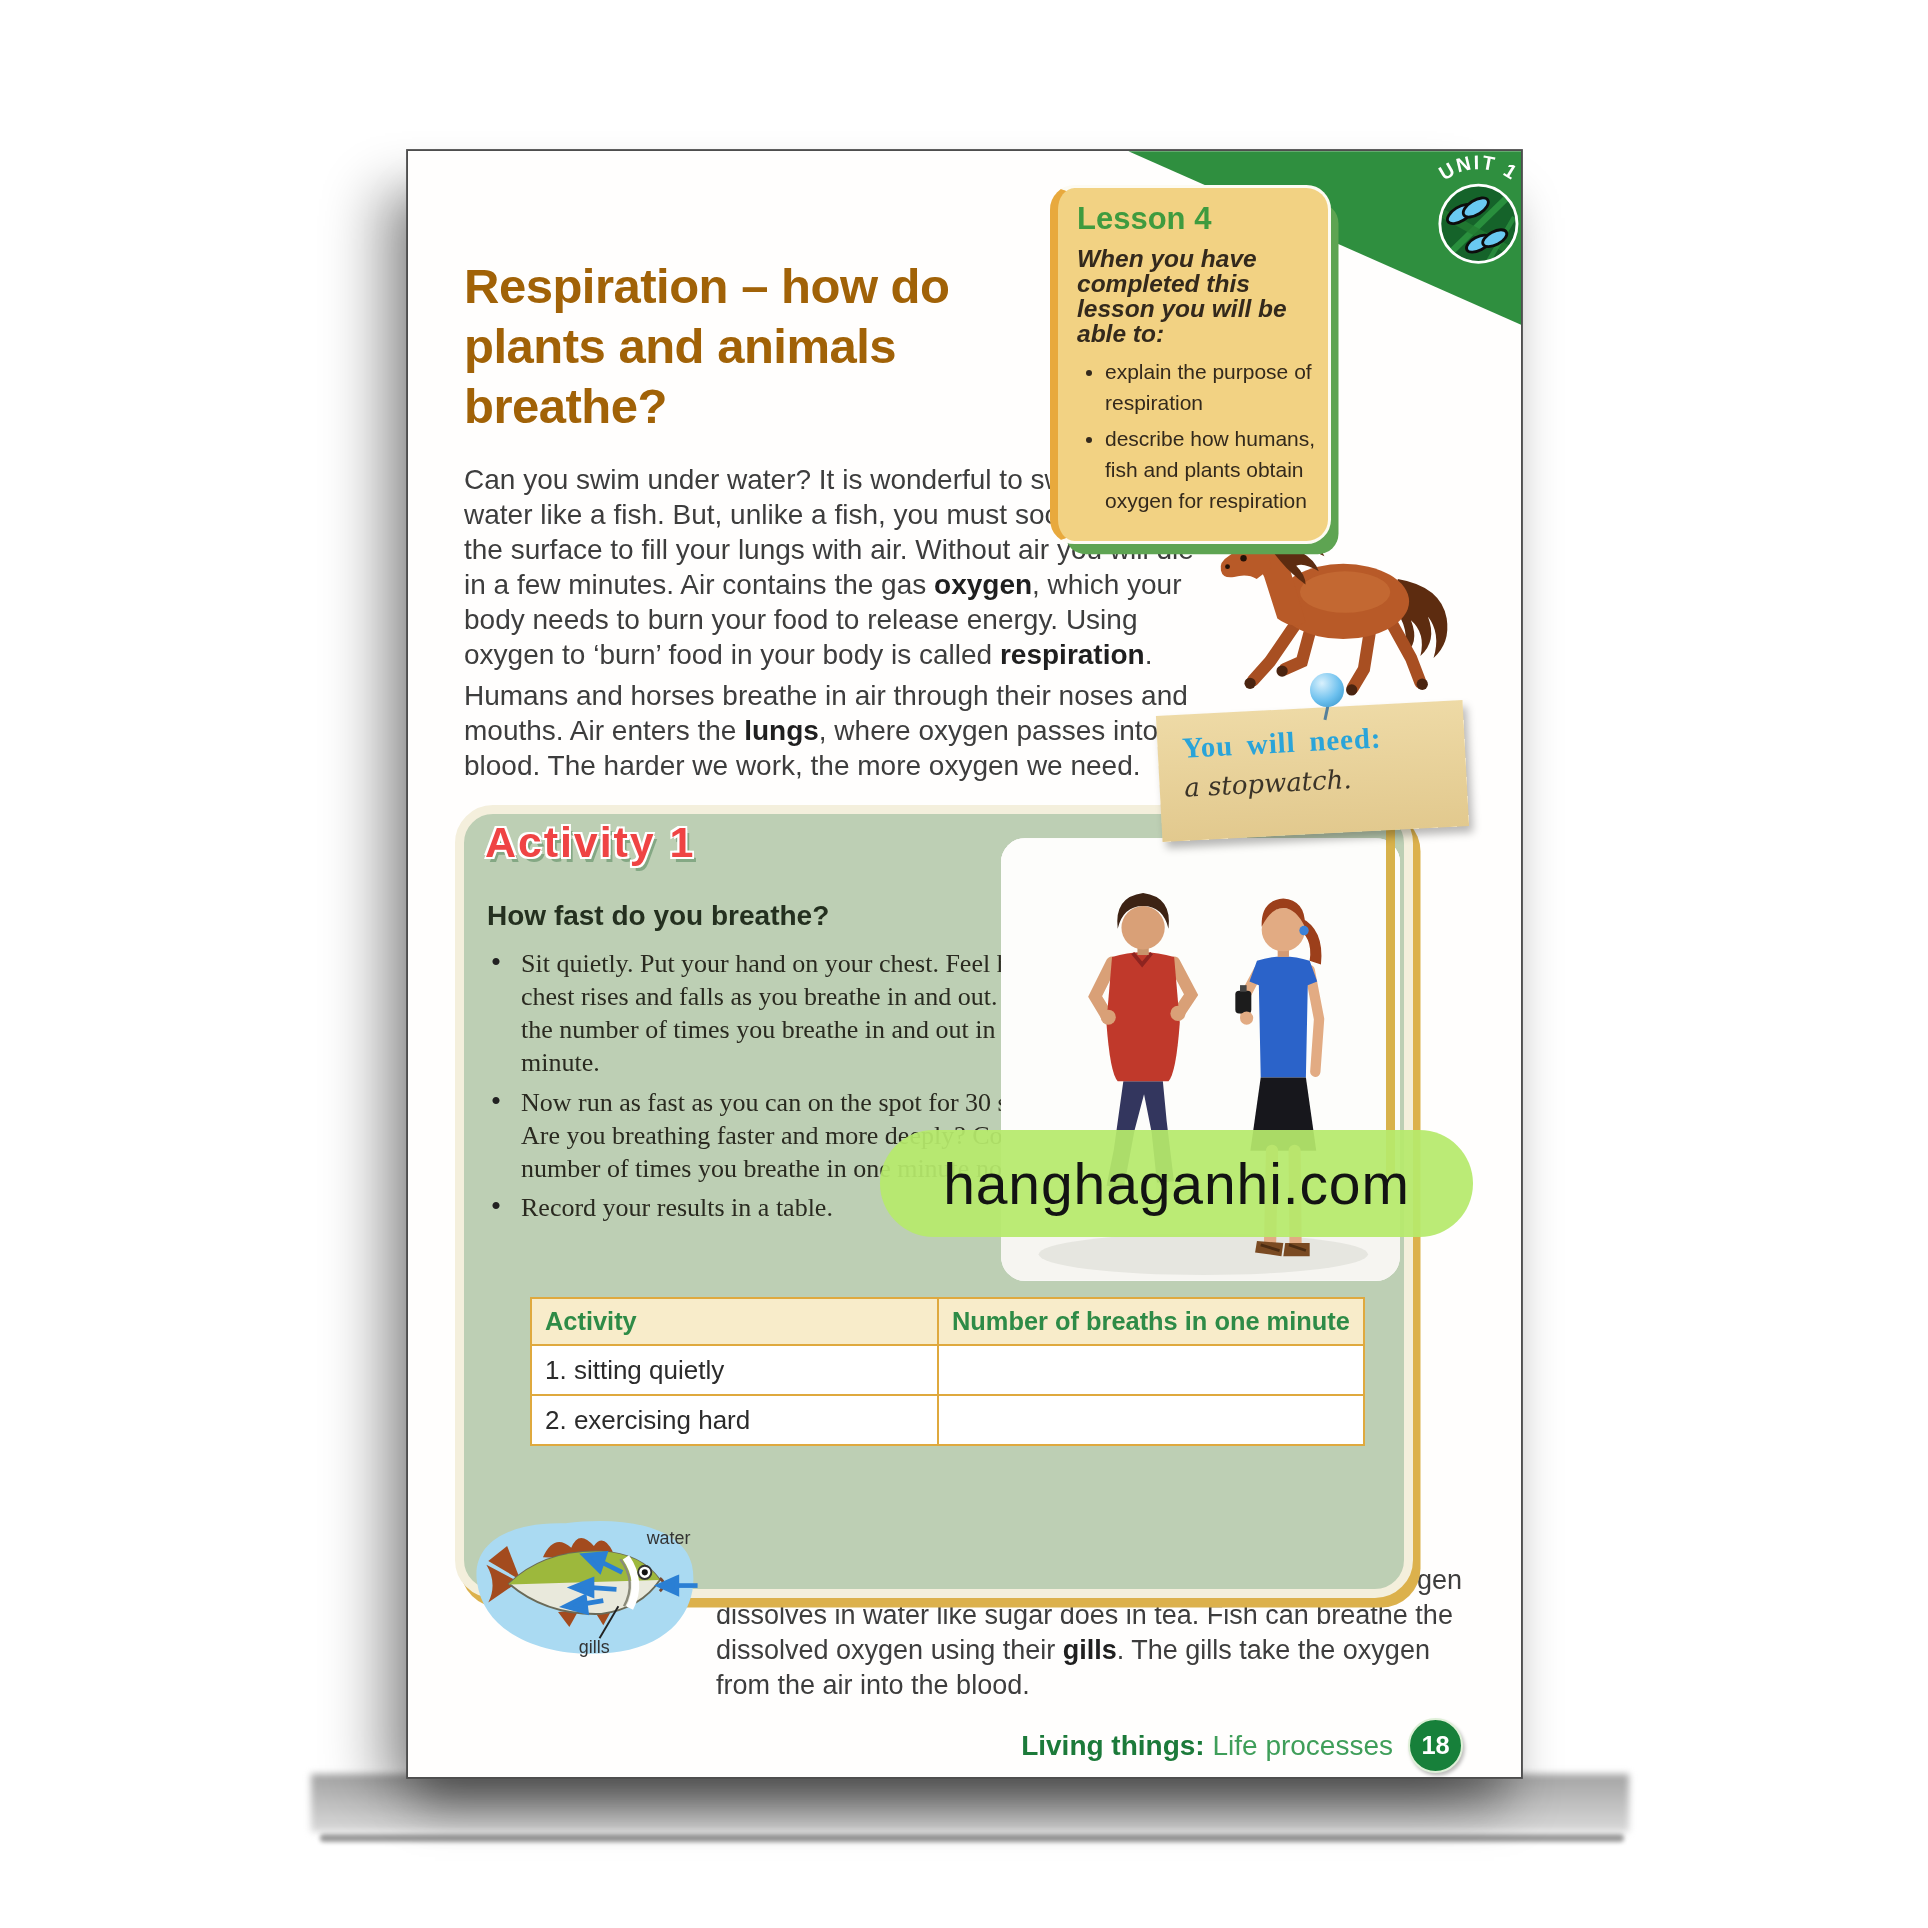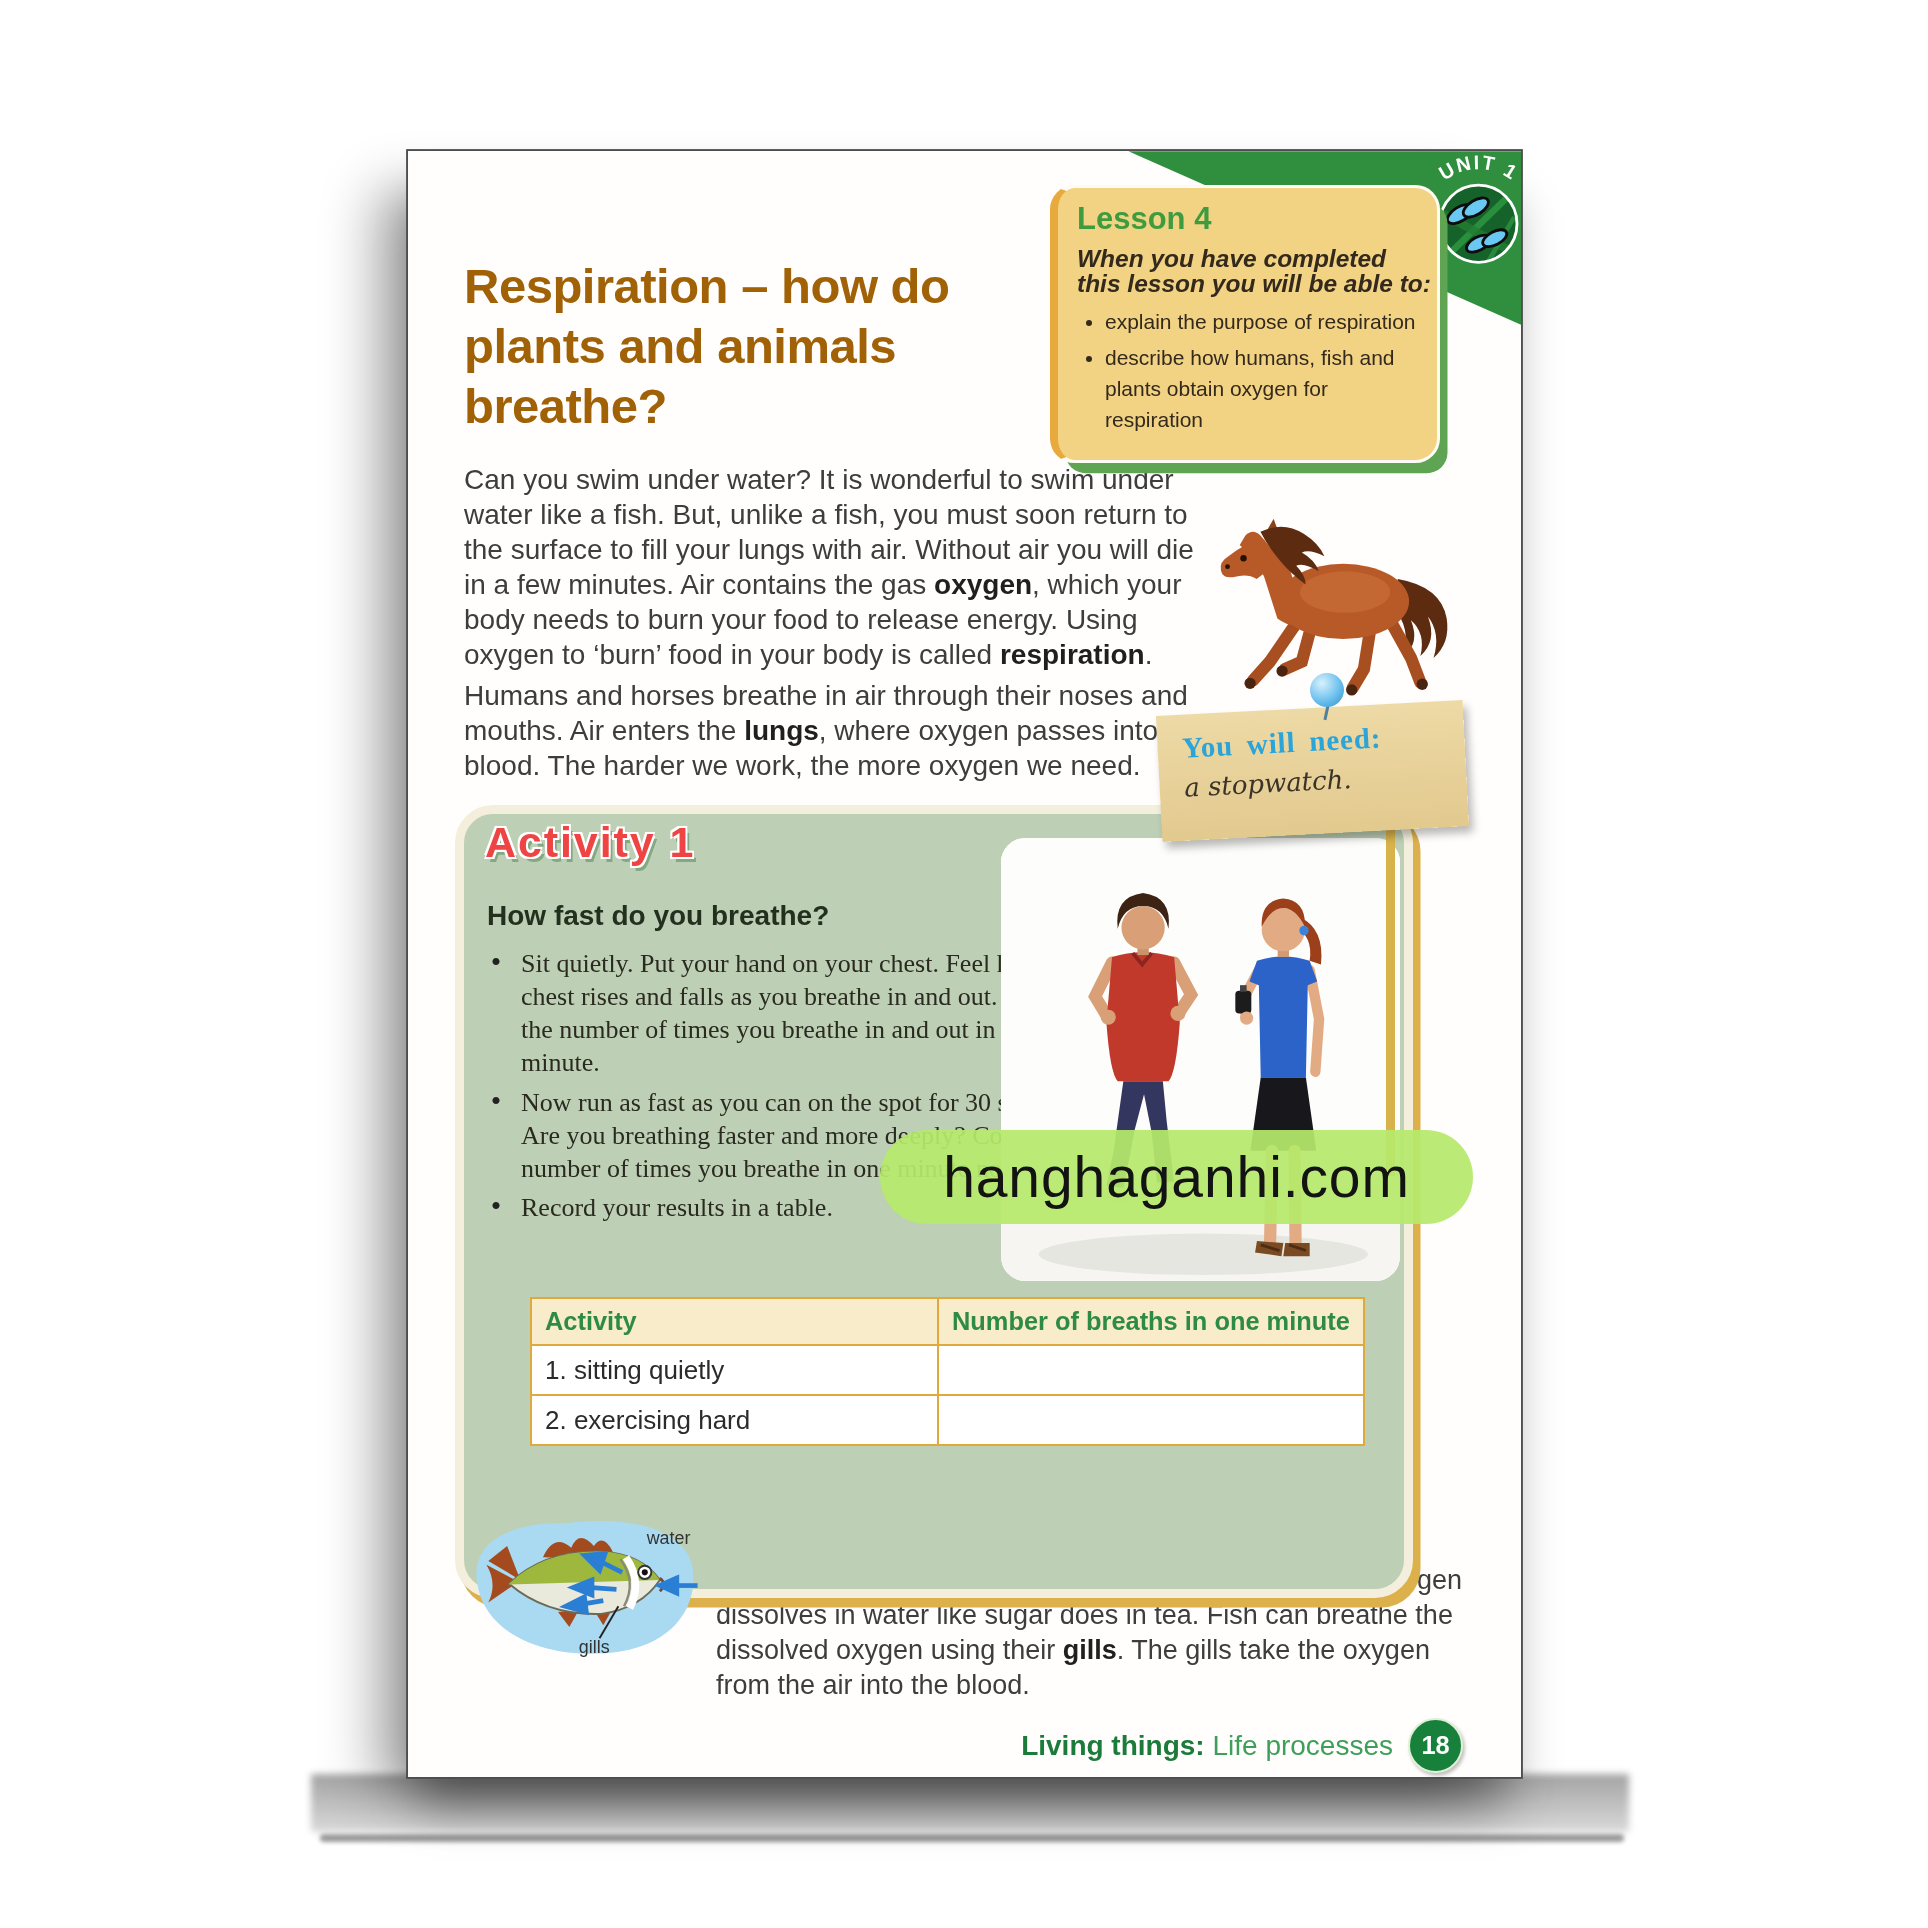--- a/index.html
+++ b/index.html
@@ -14,21 +14,21 @@
     filter:blur(1.9px);border-radius:3.8px;}
 
   
   .page{left:408px;top:151px;width:1113px;height:1626px;background:#fffefd;overflow:hidden;
     box-shadow:0 0 0 1.9px #4e4e4e,-45px 26px 52px -13px rgba(0,0,0,.33),0 40px 45px -11.3px rgba(0,0,0,.38);}
 
   
   .wedge-svg{left:711px;top:0;width:414px;height:184px;z-index:2;}
 
   
-  .lesson-box{left:642px;top:34px;width:390px;background:#f2d283;border:3.8px solid #fdfbf3;
+  .lesson-box{left:642px;top:34px;width:281px;background:#f2d283;border:3.8px solid #fdfbf3;
     border-left:8.5px solid #e8a93d;border-radius:24.5px;box-shadow:11.3px 14px 0 -3.8px #5ea452;
     padding:13px 6px 19px 19px;box-sizing:border-box;z-index:3;}
   .lesson-title{font-size:31px;font-weight:700;color:#3f9b3f;margin-bottom:9.4px;}
   .lesson-intro{font-size:24.5px;line-height:25px;font-weight:700;color:#33291c;font-style:italic;}
   .lesson-box ul{margin:9.4px 0 0 0;padding-left:28px;}
   .lesson-box li{font-size:21px;line-height:31px;color:#33291c;margin-bottom:5.6px;}
 
   
   .page-title{left:56px;top:105px;width:603px;font-size:49px;line-height:60px;font-weight:700;
     color:#a16207;letter-spacing:-0.5px;}
@@ -85,21 +85,21 @@
   
   .footer{left:471px;top:1567px;width:584px;display:flex;align-items:center;
     justify-content:flex-end;gap:15px;z-index:2;}
   .footer-text{font-size:28px;color:#3f9e5a;}
   .footer-text b{color:#1c7a3a;}
   .page-circle{width:51px;height:51px;border-radius:50%;background:#17803a;border:2.8px solid #dff0d8;
     color:#fff;font-size:25.4px;font-weight:700;display:flex;align-items:center;justify-content:center;
     box-shadow:1.9px 2.8px 3.8px rgba(0,0,0,.25);}
 
   
-  .watermark{left:880px;top:1130px;width:593px;height:94px;border-radius:58px;
+  .watermark{left:880px;top:1130px;width:593px;height:107px;border-radius:58px;
     background:rgba(182,233,108,.93);display:flex;align-items:center;justify-content:center;
     z-index:20;font-size:57px;color:#131313;letter-spacing:0.9px;}
 </style>
 </head>
 <body>
 
 <div class="stage">
 
   <div class="abs shadow-band"></div>
   <div class="abs shadow-line"></div>

